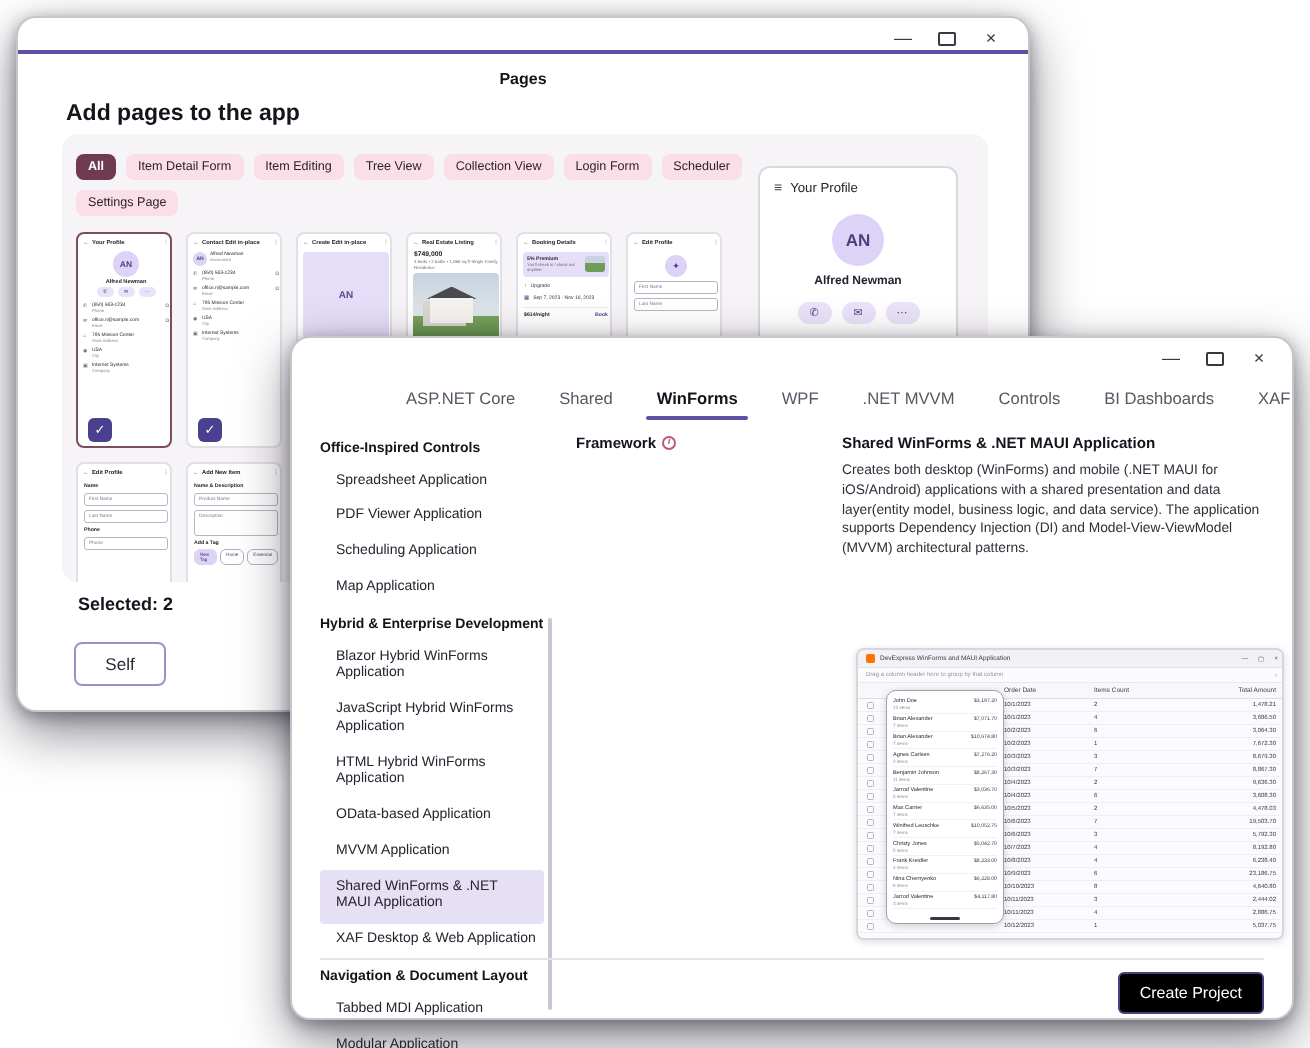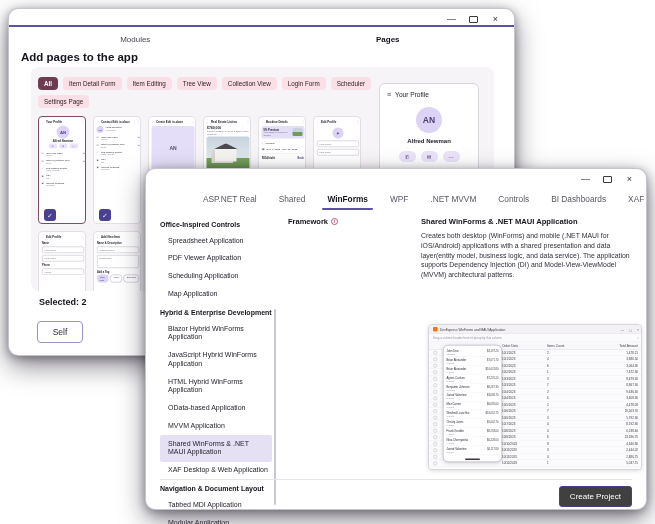--- a/index.html
+++ b/index.html
@@ -17,21 +17,21 @@
   #frontWin .win-controls { right:12px; }
   .wc { font-size:9px; line-height:9px; min-width:9px; text-align:center; }
   .wc.max { width:7px; height:7px; border:1px solid #3a3740; border-radius:1px; font-size:0; }
 
   .accent-rule { position:absolute; left:0; right:0; top:16px; height:2px; background:#5B51A5; }
 
   #backTabs { position:absolute; left:0; right:0; top:21px; display:flex; }
   .btab { flex:1; text-align:center; font-size:8px; color:#4a4550; padding:5px 0; cursor:default; }
   .btab.active { font-weight:bold; color:#16131c; }
 
-  #backTitle { position:absolute; left:12px; top:42px; font-size:11.5px; font-weight:bold; color:#16131c; }
+  #backTitle { position:absolute; left:24px; top:42px; font-size:11.5px; font-weight:bold; color:#16131c; }
 
   #panel { position:absolute; left:22px; top:58px; width:463px; height:224px; background:#F7F4F7; border-radius:8px; overflow:hidden; }
   #chips { position:absolute; left:7px; top:10px; width:340px; display:flex; flex-wrap:wrap; gap:5px; }
   .chip { font-size:6.3px; padding:3px 6px; border-radius:4px; background:#FADFE6; color:#33222b; white-space:nowrap; }
   .chip.selected { background:#6E3B50; color:#fff; font-weight:bold; }
 
   #cardsRow1 { position:absolute; left:7px; top:49px; display:flex; gap:7px; }
   #cardsRow2 { position:absolute; left:7px; top:164px; display:flex; gap:7px; }
   .mini-card { width:48px; height:108px; background:#fff; border:1px solid #E2DFE7; border-radius:4px; position:relative; overflow:hidden; }
   .mini-card.selected { border:1.5px solid #7C4D5F; }
@@ -141,34 +141,33 @@
   .p-row { display:flex; height:13px; align-items:center; font-size:6px; color:#3a3642; border-bottom:1px solid #F0EEF2; }
   .p-check { width:7px; height:7px; border:1px solid #b9b4c0; border-radius:1.5px; margin-left:9px; }
   .p-overlay { position:absolute; left:28px; top:40px; width:118px; height:234px; background:#fff; border:1.5px solid #A59DB3; border-radius:10px; box-shadow:0 2px 8px rgba(0,0,0,.18); padding:5px 6px 2px; }
   .ov-row { display:flex; justify-content:space-between; align-items:flex-start; padding:2.4px 0; border-bottom:1px solid #f2f0f4; }
   .ov-name { font-size:5.6px; color:#2c2834; }
   .ov-sub { font-size:4.6px; color:#948e9e; margin-top:1px; }
   .ov-val { font-size:5.2px; color:#3a3642; }
   .ov-home { position:absolute; bottom:3px; left:50%; transform:translateX(-50%); width:30px; height:3px; border-radius:2px; background:#3a3642; }
 
   #footerRule { position:absolute; left:14px; right:14px; top:310px; height:1px; background:#E6E3EA; }
-  #createBtn { position:absolute; right:14px; top:317px; background:#404040; color:#fff; font-size:8px; padding:5px 10px; border-radius:3px; border:1px solid #474083; font-family:inherit; }
+  #createBtn { position:absolute; right:14px; top:317px; background:#000000; color:#fff; font-size:8px; padding:5px 10px; border-radius:3px; border:1px solid #474083; font-family:inherit; }
 </style>
 </head>
 <body>
 
 <div class="window" id="backWin">
   <div class="win-controls">
     <span class="wc">—</span>
     <span class="wc max"></span>
     <span class="wc">×</span>
   </div>
   <div class="accent-rule"></div>
   <div id="backTabs">
-      <div class="btab">Modules</div>
       <div class="btab active">Pages</div>
     </div>
   <div id="backTitle">Add pages to the app</div>
 
   <div id="panel">
     <div id="chips">
         <div class="chip selected">All</div>
         <div class="chip">Item Detail Form</div>
         <div class="chip">Item Editing</div>
         <div class="chip">Tree View</div>
@@ -416,21 +415,21 @@
   <button id="backBtn">Self</button>
 </div>
 
 <div class="window" id="frontWin">
   <div class="win-controls">
     <span class="wc">—</span>
     <span class="wc max"></span>
     <span class="wc">×</span>
   </div>
   <div id="frontTabs">
-      <div class="ftab">ASP.NET Real</div>
+      <div class="ftab">ASP.NET Core</div>
       <div class="ftab">Shared</div>
       <div class="ftab active">WinForms</div>
       <div class="ftab">WPF</div>
       <div class="ftab">.NET MVVM</div>
       <div class="ftab">Controls</div>
       <div class="ftab">BI Dashboards</div>
       <div class="ftab">XAF</div>
     </div>
 
   <div id="sidebar">

